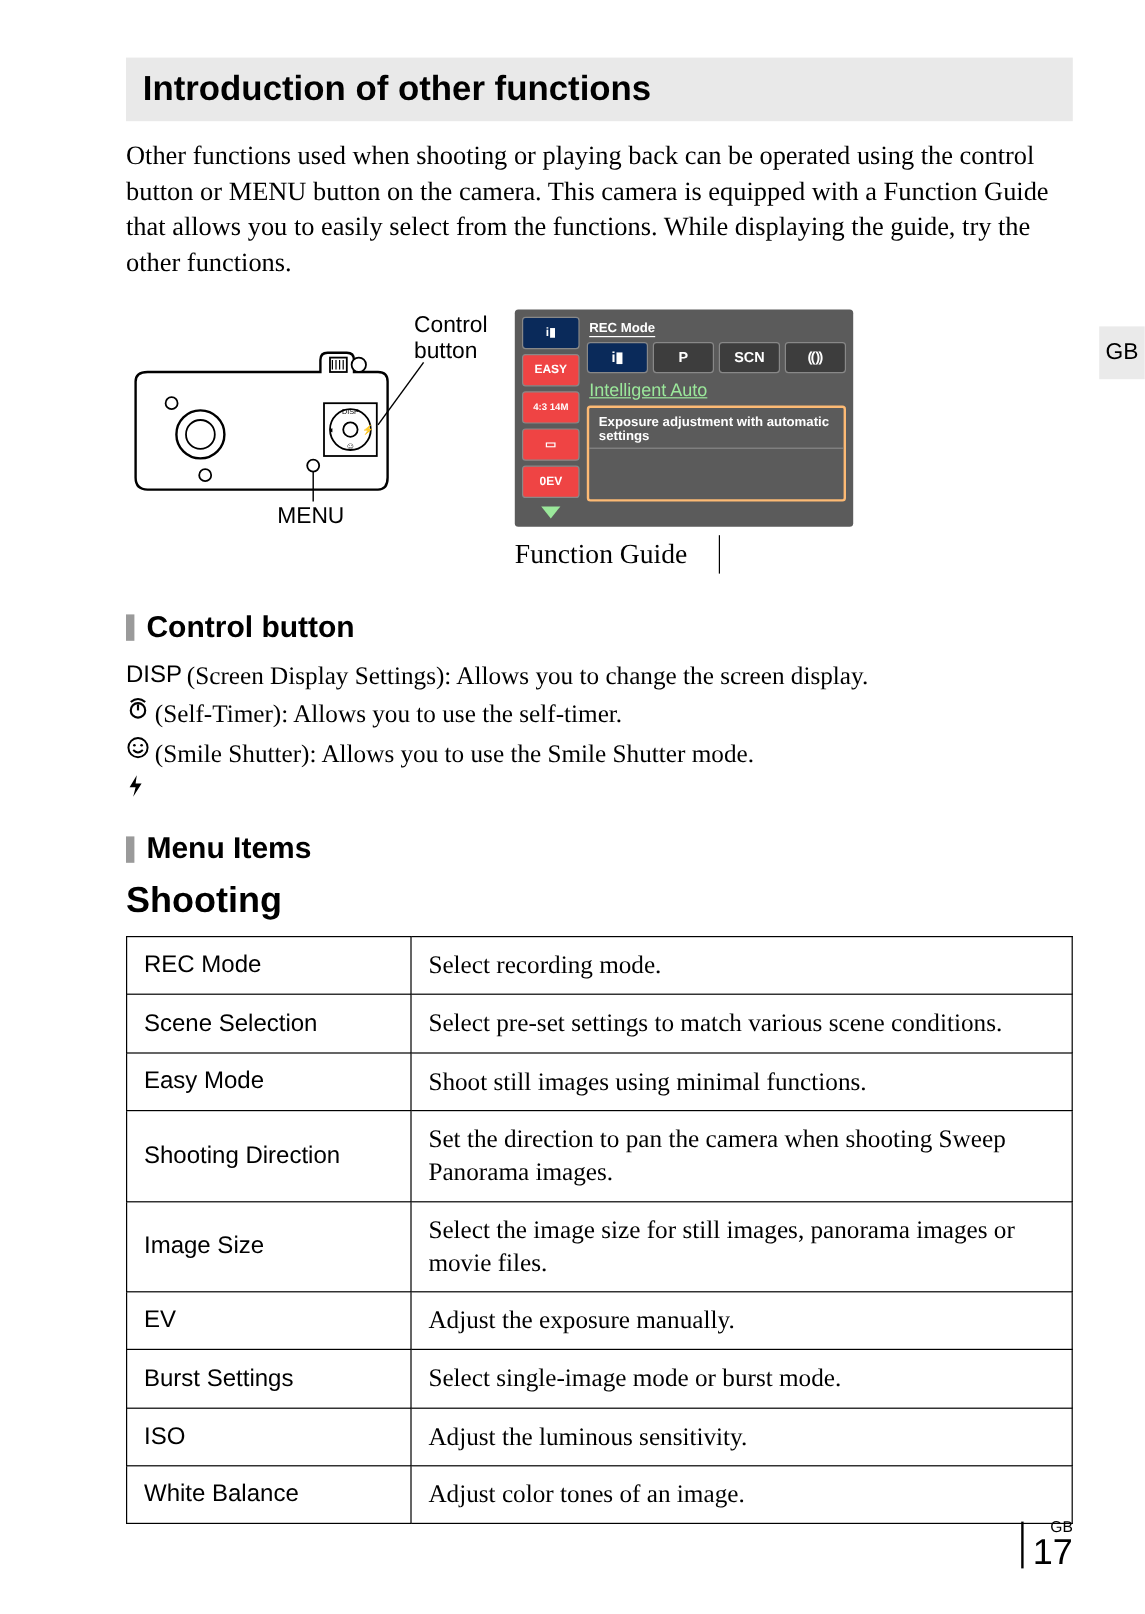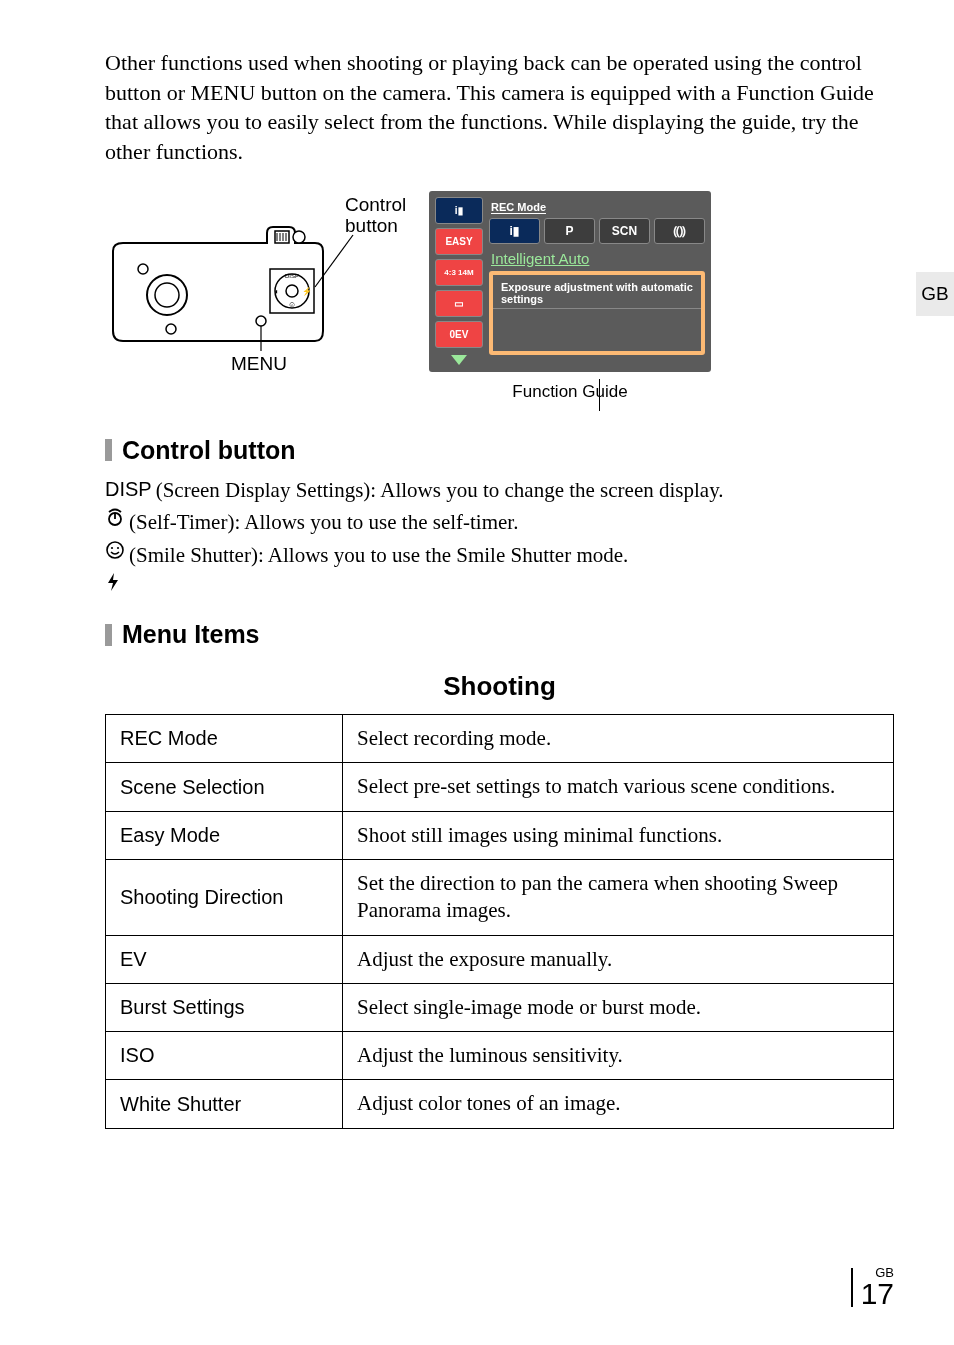--- a/index.html
+++ b/index.html
@@ -16,50 +16,53 @@
   .screen{width:282px;background:#5b5b5b;border-radius:3px;padding:6px 6px 6px 6px;box-sizing:border-box;color:#fff;font-family:Arial,Helvetica,sans-serif;}
   .left-col{width:48px;display:flex;flex-direction:column;gap:4px;}
   .tile{background:#ef4444;border:1px solid #888;border-radius:3px;height:25px;display:flex;align-items:center;justify-content:center;font-size:10px;font-weight:bold;color:#fff;}
   .tile.sel{background:#0a2a5a;color:#fff;}
   .right-panel{flex:1;}
   .rec-title{font-size:11px;font-weight:bold;margin:2px 0 4px 2px;border-bottom:1px solid #fff;display:inline-block;}
   .tabrow{display:flex;gap:4px;margin-bottom:6px;}
   .tab{flex:1;background:#3d3d3d;border:1px solid #888;border-radius:3px;height:24px;display:flex;align-items:center;justify-content:center;font-size:12px;font-weight:bold;}
   .tab.sel{background:#0a2a5a;color:#fff;}
   .ia{font-size:15px;color:#9be89b;text-decoration:underline;margin-left:2px;}
-  .desc-box{border:4px solid #fdba74;border-radius:3px;margin-top:4px;height:76px;}
+  .desc-box{border:2px solid #fdba74;border-radius:3px;margin-top:4px;height:76px;}
   .desc-box .txt{padding:6px 8px 0 8px;font-size:11px;font-weight:bold;border-bottom:1px solid #888;height:34px;box-sizing:border-box;}
   .arrow-down{width:0;height:0;border-left:8px solid transparent;border-right:8px solid transparent;border-top:10px solid #9be89b;margin:3px auto 0;}
-  .fg-caption{font-family:Liberation Sans, sans-serif;font-size:17px;text-align:center;margin-top:10px;}
+  .fg-caption{font-family:Liberation Serif, serif;font-size:23px;text-align:left;margin-top:10px;}
   .fg-pointer{position:absolute;width:1px;height:32px;background:#000;left:170px;top:188px;}
   .side-tab{position:absolute;right:0;top:272px;width:38px;height:44px;background:#eaeaea;display:flex;align-items:center;justify-content:center;font-family:Arial,Helvetica,sans-serif;font-size:19px;}
   .subhead{display:flex;align-items:center;font-family:Arial,Helvetica,sans-serif;font-weight:bold;font-size:25px;margin:6px 0 10px 0;}
   .subhead .bar{width:7px;height:22px;background:#9a9a9a;margin-right:10px;}
   .cb-list{font-size:21px;line-height:1.45;margin-bottom:28px;}
   .cb-list .row{display:flex;align-items:flex-start;margin-bottom:2px;}
   .cb-list .lead{font-family:Arial,Helvetica,sans-serif;min-width:0;margin-right:4px;display:inline-flex;align-items:center;}
   .cb-list .lead svg{vertical-align:middle;}
   .cb-list .disp{font-family:Arial,Helvetica,sans-serif;font-size:20px;}
-  .cat{font-family:Arial,Helvetica,sans-serif;font-weight:bold;font-size:26px;margin:22px 0 12px 0;text-align:center;}
+  .cat{font-family:Arial,Helvetica,sans-serif;font-weight:bold;font-size:30px;margin:12px 0 12px 0;}
   table.menu{border-collapse:collapse;width:100%;table-layout:fixed;}
   table.menu td{border:1px solid #000;padding:10px 14px;vertical-align:middle;}
   table.menu td.name{width:208px;font-family:Arial,Helvetica,sans-serif;font-size:20px;}
   table.menu td.desc{font-size:21px;font-family:"Times New Roman",Times,serif;line-height:1.3;}
   .footer{position:absolute;right:60px;bottom:36px;text-align:right;font-family:Arial,Helvetica,sans-serif;}
   .footer .lang{font-size:13px;display:block;line-height:1;}
   .footer .pg{font-size:30px;line-height:1;}
   .footer .bar{position:absolute;left:-10px;top:2px;bottom:2px;width:2px;background:#000;}
 </style>
 </head>
 <body>
 
 <div class="side-tab">GB</div>
 
 <div class="page">
 
+  <div class="h1-bar">
+    <h1>Introduction of other functions</h1>
+  </div>
 
   <p class="intro">Other functions used when shooting or playing back can be operated using the control button or MENU button on the camera. This camera is equipped with a Function Guide that allows you to easily select from the functions. While displaying the guide, try the other functions.</p>
 
   <div class="figs">
 
     <div class="fig-left">
       <span class="fig-caption" style="left:240px;top:4px;text-align:left;line-height:1.1;">Control button</span>
       <span class="fig-caption" style="left:126px;top:162px;">MENU</span>
       <svg width="300" height="190" viewBox="0 0 300 190">
 
@@ -203,33 +206,37 @@
         </tr>
         <tr>
           <td class="name">Easy Mode</td>
           <td class="desc">Shoot still images using minimal functions.</td>
         </tr>
         <tr>
           <td class="name">Shooting Direction</td>
           <td class="desc">Set the direction to pan the camera when shooting Sweep Panorama images.</td>
         </tr>
         <tr>
+          <td class="name">Image Size</td>
+          <td class="desc">Select the image size for still images, panorama images or movie files.</td>
+        </tr>
+        <tr>
           <td class="name">EV</td>
           <td class="desc">Adjust the exposure manually.</td>
         </tr>
         <tr>
           <td class="name">Burst Settings</td>
           <td class="desc">Select single-image mode or burst mode.</td>
         </tr>
         <tr>
           <td class="name">ISO</td>
           <td class="desc">Adjust the luminous sensitivity.</td>
         </tr>
         <tr>
-          <td class="name">White Shutter</td>
+          <td class="name">White Balance</td>
           <td class="desc">Adjust color tones of an image.</td>
         </tr>
       </tbody>
   </table>
 
 </div>
 
 <div class="footer">
   <div class="bar"></div>
   <span class="lang">GB</span>

